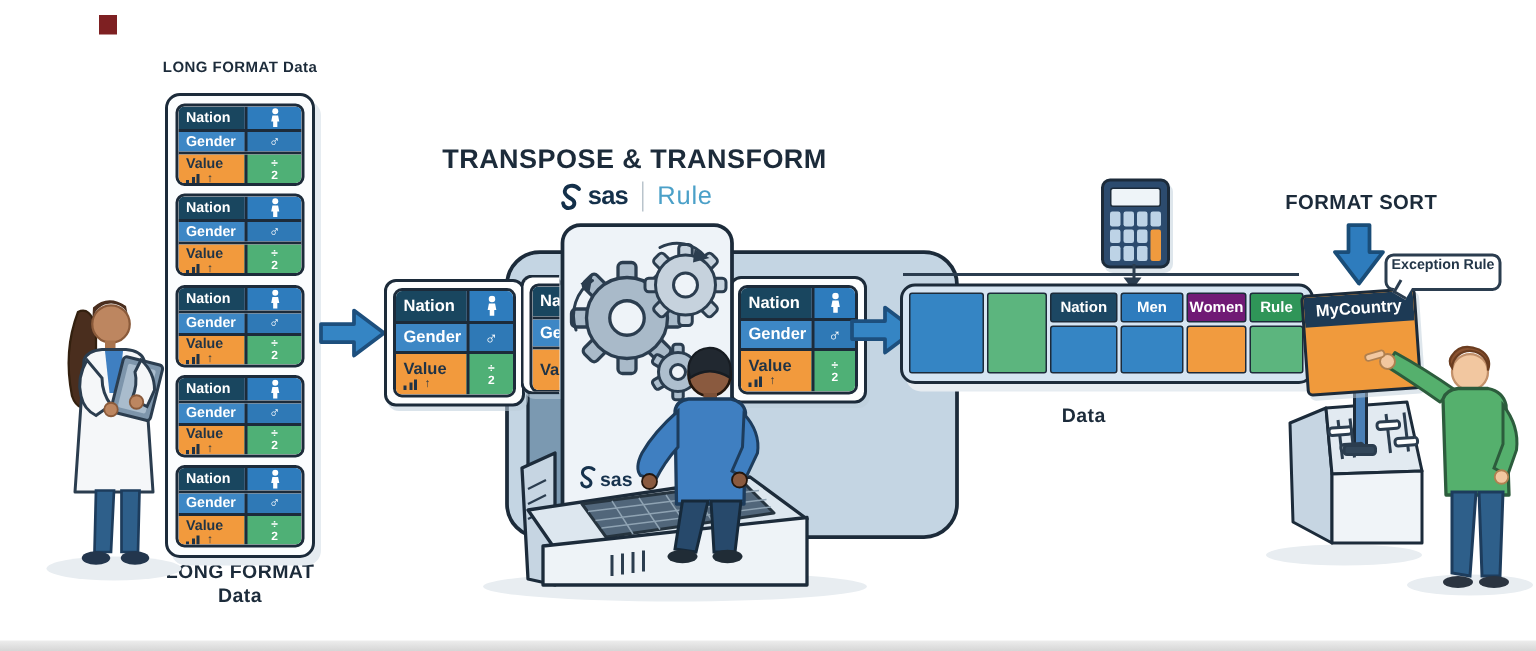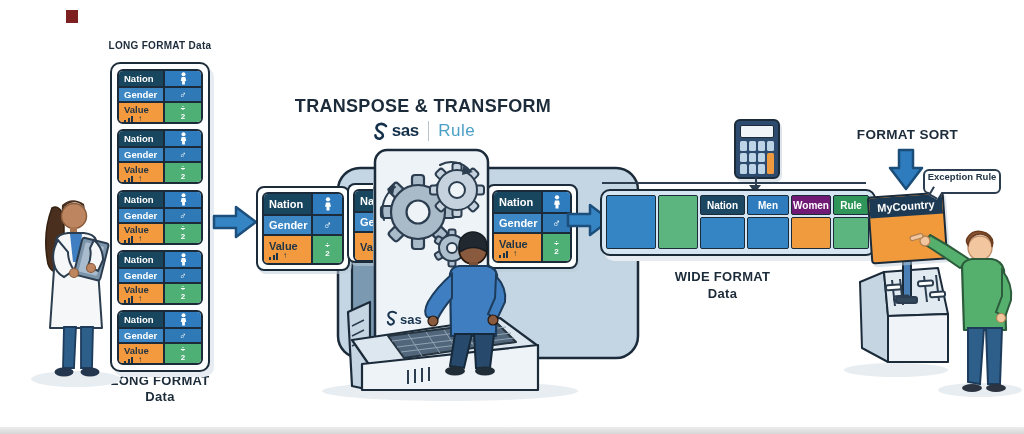--- a/index.html
+++ b/index.html
@@ -491,21 +491,20 @@
     <div class="hd c-greenh">Rule</div>
     <div class="full c-lblue"></div>
     <div class="full c-green"></div>
     <div class="bd c-lblue"></div>
     <div class="bd c-lblue"></div>
     <div class="bd c-orange"></div>
     <div class="bd c-green"></div>
   </div>
 
   <div class="abs ttl" id="wide-label">
-    <div>WIDE FORMAT</div>
       <div>Data</div>
   </div>
 
   <div class="abs ttl" id="custom-title">FORMAT SORT</div>
 
   <svg class="abs" id="arrow3" width="36" height="44" viewBox="0 0 36 44">
     <path d="M11 2 H25 V20 H34 L18 41 L2 20 H11 Z" fill="#2e7cbd" stroke="#1a4d78" stroke-width="2.5" stroke-linejoin="round"></path>
   </svg>
 
   <svg class="abs" id="console-svg" width="194" height="204" viewBox="0 0 194 204">

